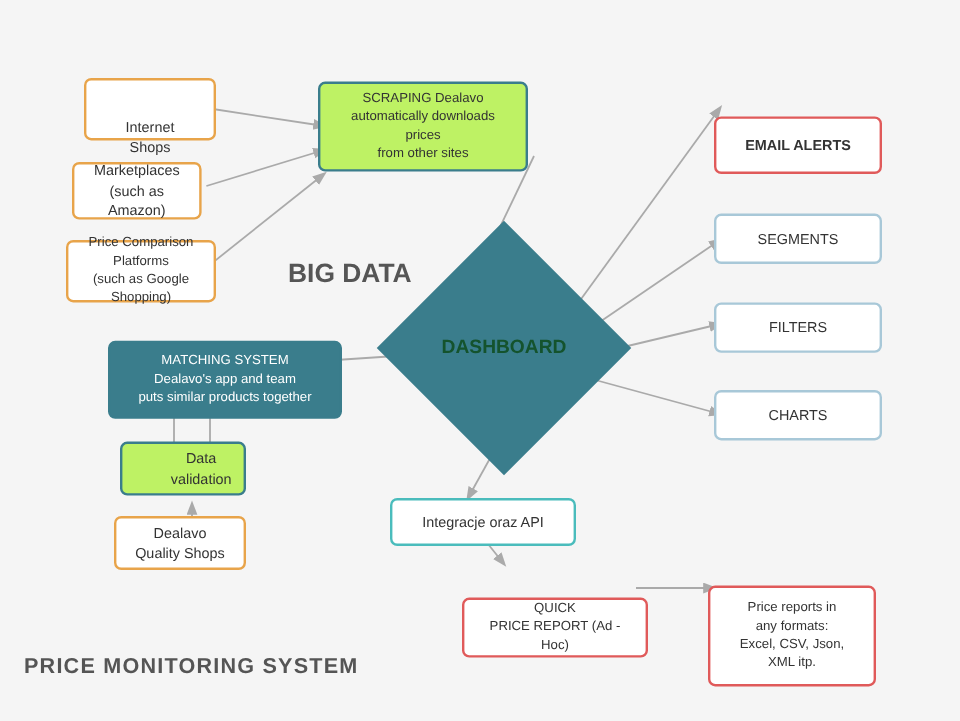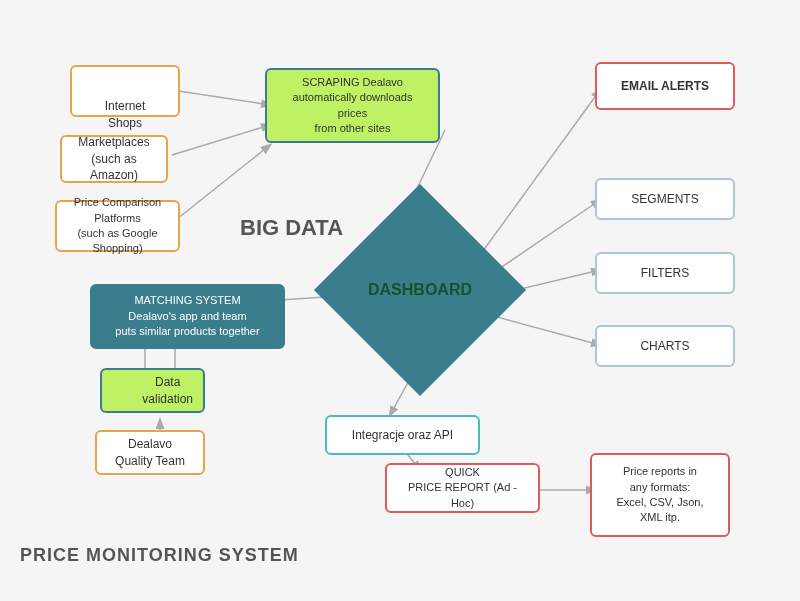--- a/index.html
+++ b/index.html
@@ -57,20 +57,21 @@
       background: #fff;
       color: #333;
       padding: 6px 10px;
     }
     .box-red {
       border: 2px solid #e05a5a;
       border-radius: 6px;
       background: #fff;
       color: #333;
       padding: 22px 10px;
+      margin-top: 35px;
     }
     .box-cyan {
       border: 2px solid #4abcbc;
       border-radius: 6px;
       background: #fff;
       color: #333;
       padding: 6px 10px;
     }
     .diamond {
       width: 150px;
@@ -183,21 +184,21 @@
 puts similar products together</span>
 </div>
 
 <div class="node box-teal" style="left:100px; top:368px; width:105px; height:45px;">
   <span style="white-space:pre-line;">Data
 validation</span>
 </div>
 
 <div class="node box-orange" style="left:95px; top:430px; width:110px; height:45px;">
   <span style="white-space:pre-line;">Dealavo
-Quality Team</span>
+Quality Shops</span>
 </div>
 
 <div class="node box-cyan" style="left:325px; top:415px; width:155px; height:40px;">
   <span style="white-space:pre-line;">Integracje oraz API</span>
 </div>
 
 <div class="node box-red" style="left:385px; top:463px; width:155px; height:50px;">
   <span style="white-space:pre-line; font-size:11px;">QUICK
 PRICE REPORT (Ad - Hoc)</span>
 </div>

